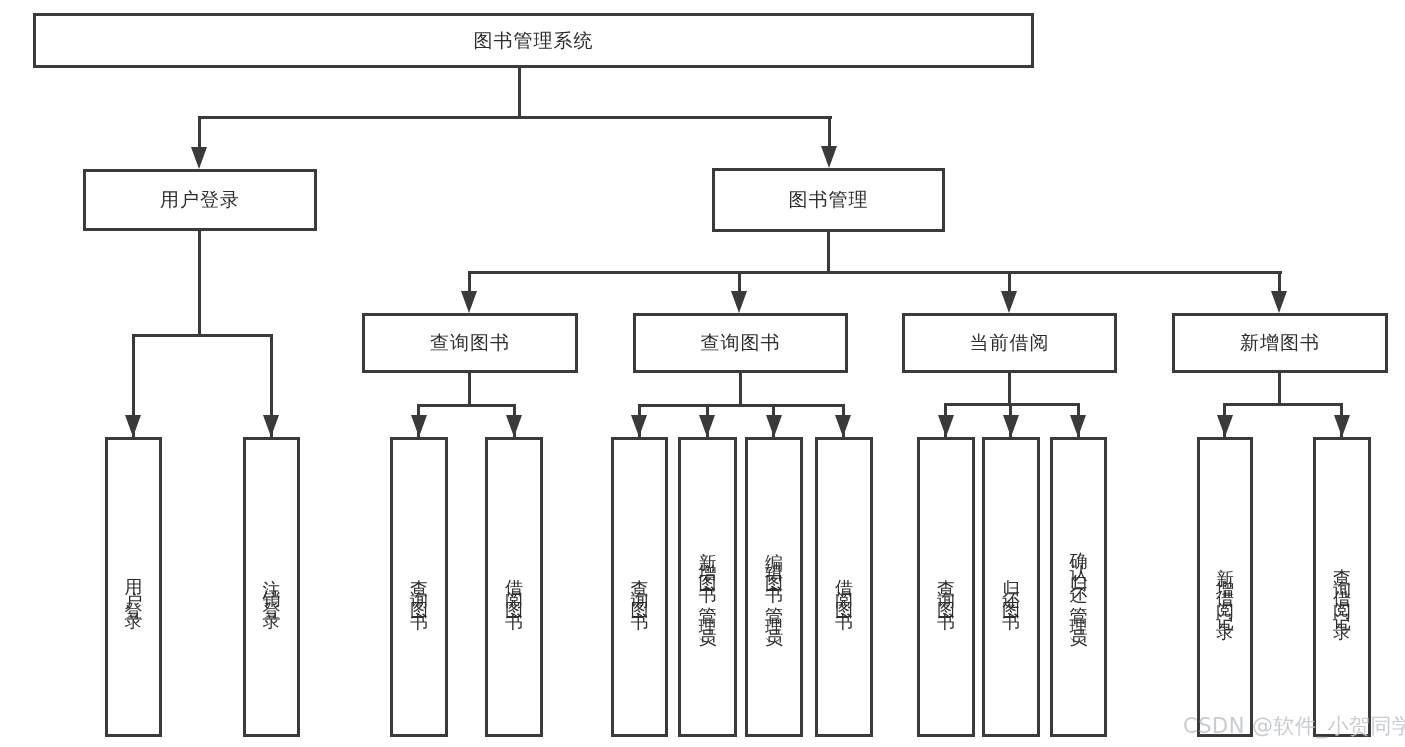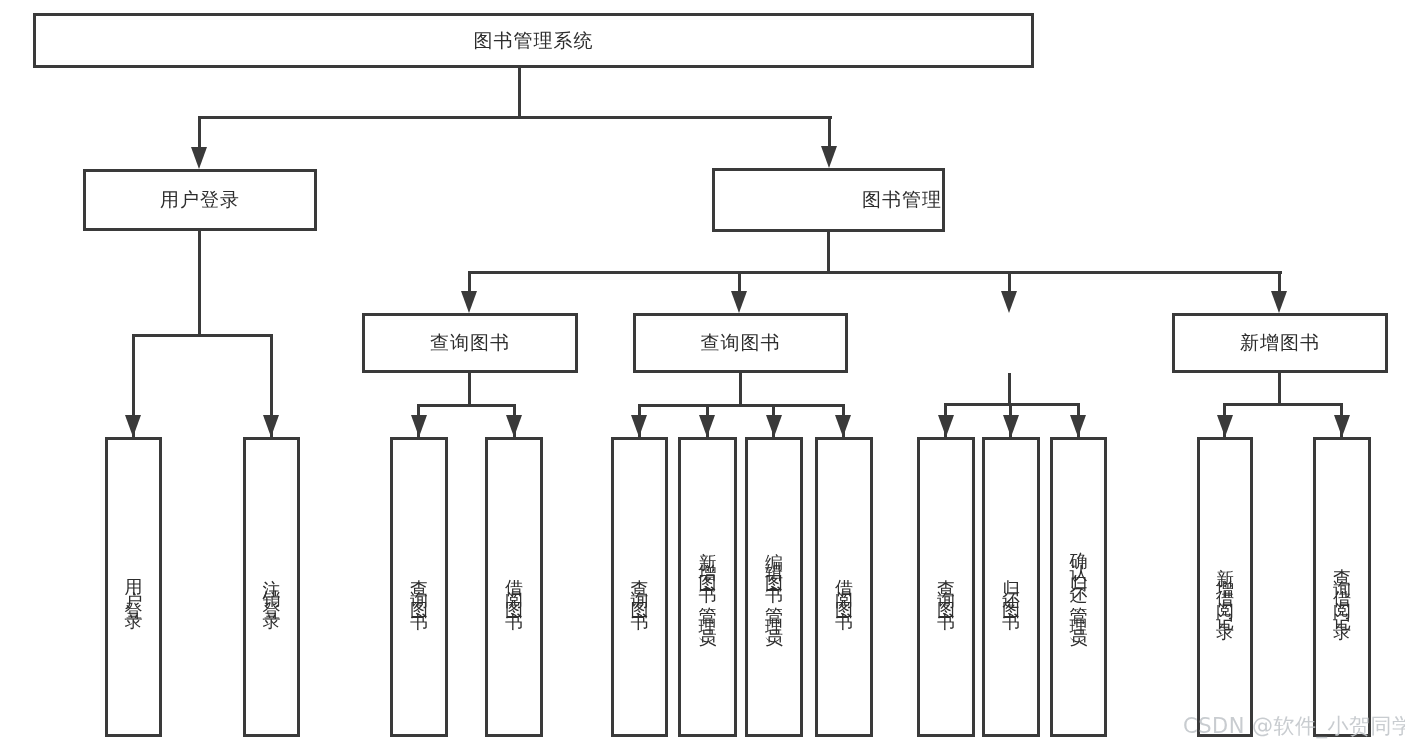--- a/index.html
+++ b/index.html
@@ -115,29 +115,32 @@
   <i class="ln" style="left:1340px; top:403px; width:3px; height:34px;"></i>
   <i class="arrow" style="left:1334px; top:415px;"></i>
 
   <div class="box hbox" style="left:21px; top:13px; width:1001px; height:55px;margin-left:12px;">
     <span>图书管理系统</span>
   </div>
 
   <div class="box hbox" style="left:83px; top:169px; width:234px; height:62px;">
     <span>用户登录</span>
   </div>
-  <div class="box hbox" style="left:712px; top:168px; width:233px; height:64px;justify-content:flex-end;">
+  <div class="box hbox" style="left:712px; top:168px; width:233px; height:64px;">
     <span>图书管理</span>
   </div>
 
   <div class="box hbox" style="left:362px; top:313px; width:216px; height:60px;">
     <span>查询图书</span>
   </div>
   <div class="box hbox" style="left:633px; top:313px; width:215px; height:60px;">
     <span>查询图书</span>
+  </div>
+  <div class="box hbox" style="left:902px; top:313px; width:215px; height:60px;">
+    <span>当前借阅</span>
   </div>
   <div class="box hbox" style="left:1172px; top:313px; width:216px; height:60px;">
     <span>新增图书</span>
   </div>
 
   <div class="box vbox" style="left:105px; top:437px; width:57px; height:300px;">
     <span class="vtext">用户登录</span>
   </div>
   <div class="box vbox" style="left:243px; top:437px; width:57px; height:300px;">
     <span class="vtext">注销登录</span>

